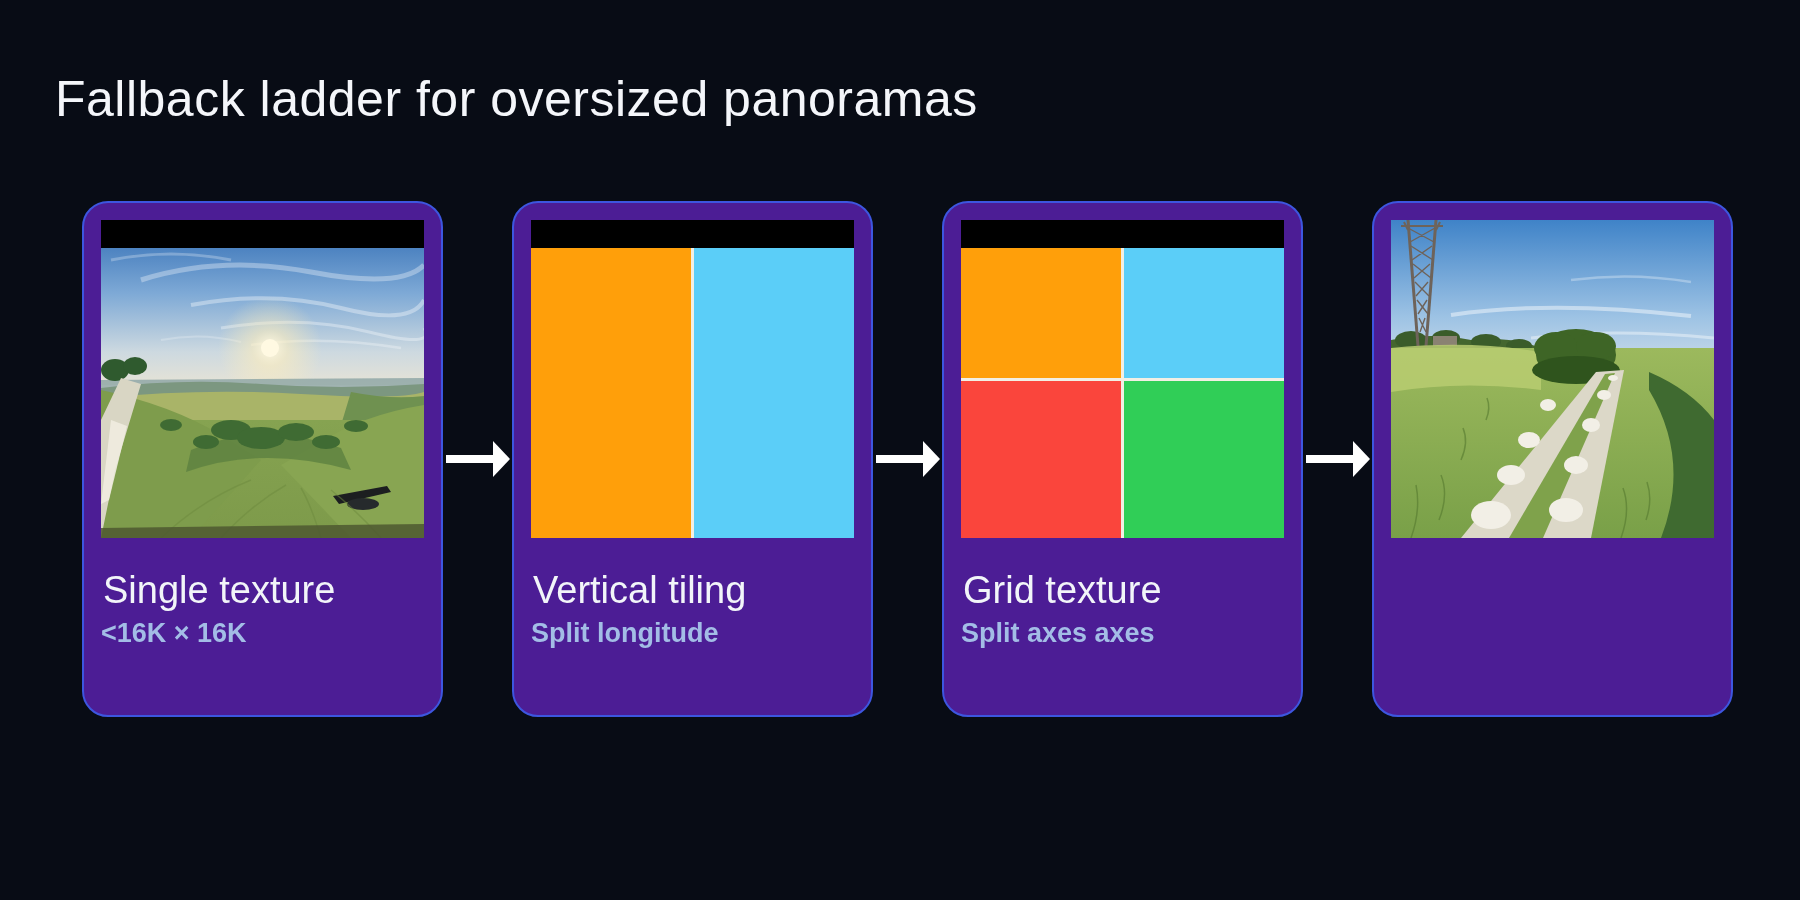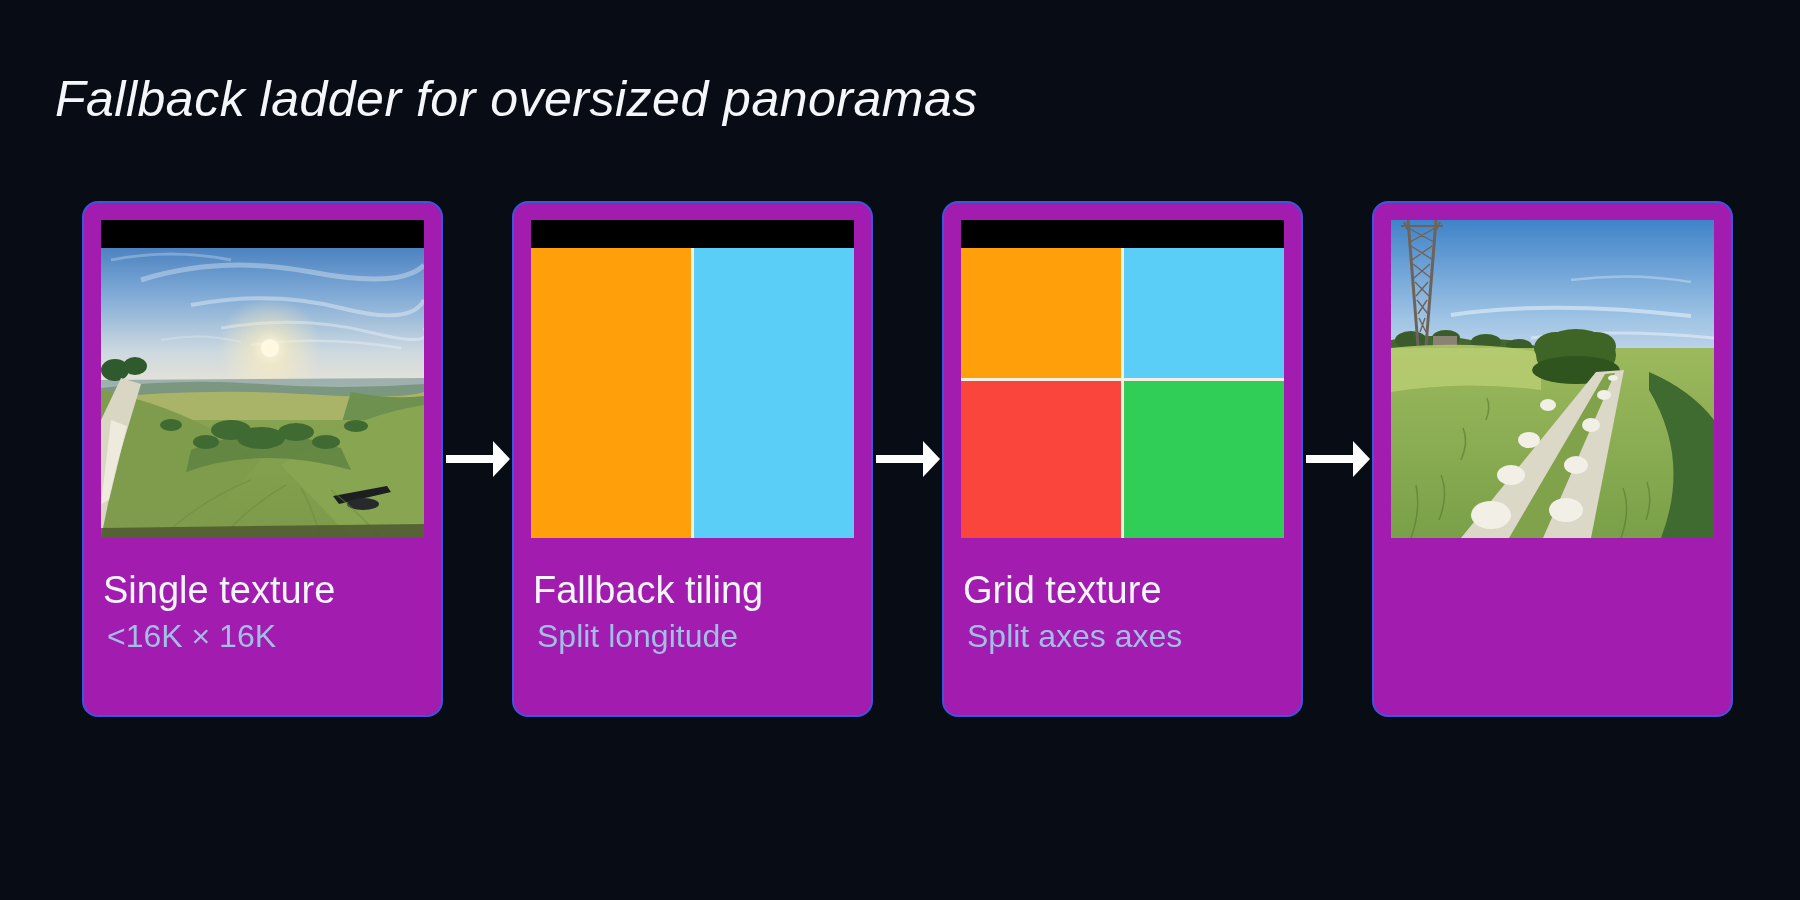--- a/index.html
+++ b/index.html
@@ -11,34 +11,33 @@
     position: relative;
   }
   .page-title {
     position: absolute;
     left: 55px; top: 70px;
     margin: 0;
     font-size: 50px;
     font-weight: 400;
     letter-spacing: 0.5px;
     color: #f4f6fa;
-    font-style: italic;
   }
   .ladder-row {
     position: absolute;
     left: 82px; top: 201px;
     display: flex;
     align-items: center;
   }
   .card {
     box-sizing: border-box;
     width: 361px; height: 516px;
-    background: #a21caf;
+    background: #4c1d95;
     border: 2px solid #3d56df;
-    border-radius: 16px;
+    border-radius: 26px;
     padding: 17px;
     flex: 0 0 auto;
   }
   .media {
     position: relative;
     width: 323px; height: 318px;
     overflow: hidden;
     background: #f2efe4;
   }
   .statusbar {
@@ -63,23 +62,23 @@
     gap: 3px;
   }
   .card-title {
     margin: 32px 2px 0 2px;
     font-size: 38px;
     font-weight: 400;
     color: #f2f5f9;
     line-height: 1.1;
   }
   .card-subtitle {
-    margin: 7px 2px 0 6px;
-    font-size: 32px;
-    font-weight: 400;
+    margin: 7px 2px 0 0;
+    font-size: 27px;
+    font-weight: 700;
     color: #a3bde6;
     line-height: 1.1;
   }
   .arrow-cell {
     width: 69px;
     flex: 0 0 auto;
     display: flex;
     align-items: center;
     justify-content: center;
   }
@@ -172,21 +171,21 @@
   </div>
 
   <section class="card">
     <div class="media">
       <div class="tiles-vertical">
         <div style="background: rgb(255, 159, 10);"></div>
         <div style="background: rgb(91, 206, 248);"></div>
       </div>
       <div class="statusbar" style="background: rgb(0, 0, 0);"></div>
     </div>
-    <h2 class="card-title">Fallback tiling</h2>
+    <h2 class="card-title">Vertical tiling</h2>
     <p class="card-subtitle">Split longitude</p>
   </section>
 
   <div class="arrow-cell">
     <svg width="64" height="40" viewBox="0 0 64 40">
       <rect x="0" y="16" width="48" height="8" fill="#ffffff"></rect>
       <polygon points="47,2 64,20 47,38" fill="#ffffff"></polygon>
     </svg>
   </div>
 

